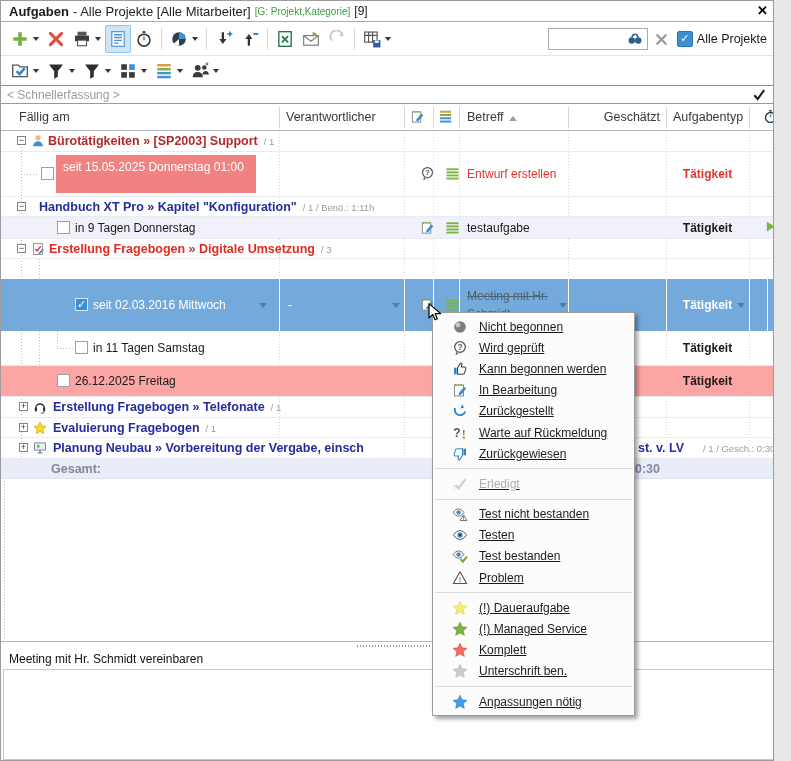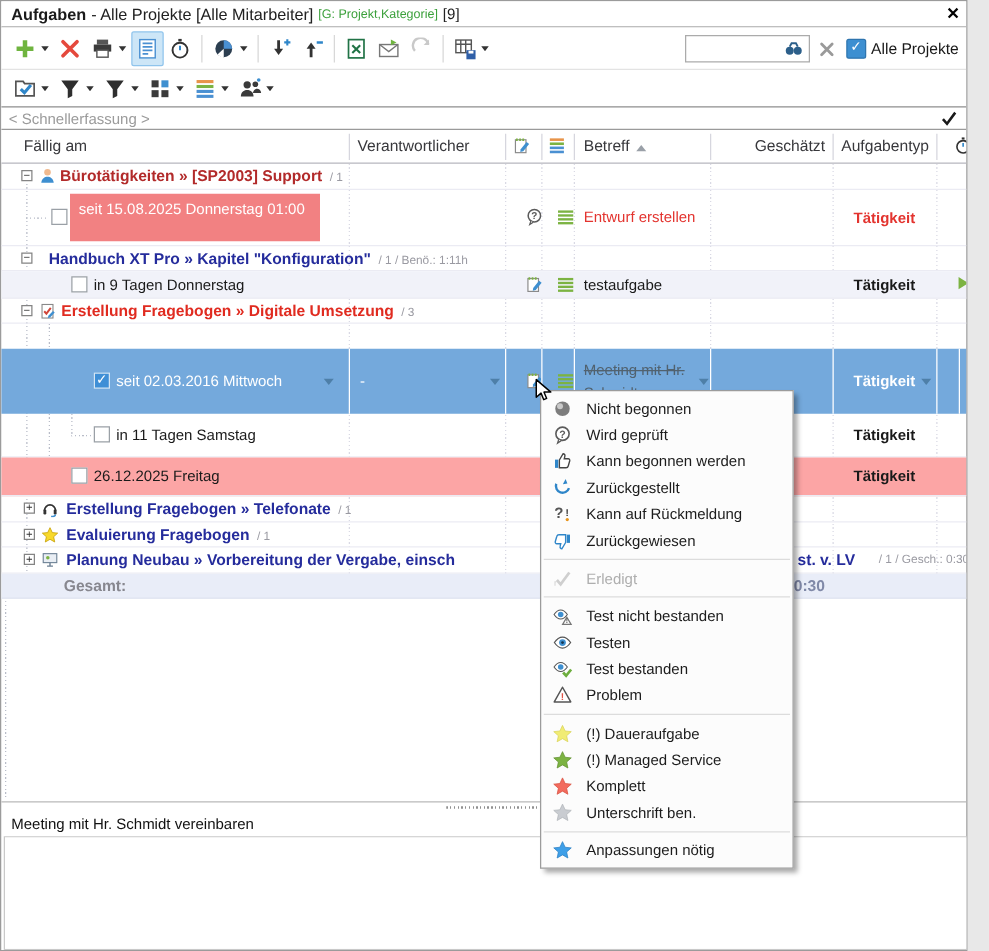--- a/index.html
+++ b/index.html
@@ -82,21 +82,21 @@
   .detail-label{left:8px;top:651px;font-size:12px;color:#111;}
   .detail-box{left:2px;top:668px;width:787px;height:91px;border:1px solid #c9c9c9;background:#fff;box-sizing:border-box;}
   .detail-box textarea{width:100%;height:100%;border:none;outline:none;resize:none;box-sizing:border-box;
     font-family:"Liberation Sans",sans-serif;font-size:12px;padding:4px;}
   .vscroll{left:772px;top:669px;width:16px;height:89px;background:#f1f1f1;border-left:1px solid #e0e0e0;}
   .vscroll .up{width:16px;height:16px;display:flex;align-items:center;justify-content:center;}
   .uptri{width:0;height:0;border-left:4px solid transparent;border-right:4px solid transparent;border-bottom:5px solid #8a8a8a;}
   
   .menu{left:431px;top:311px;width:203px;background:#fcfcfc;border:1px solid #9b9b9b;
     box-shadow:3px 3px 4px rgba(0,0,0,.35);box-sizing:border-box;padding:3px 0;z-index:50;}
-  .mi{height:21.2px;display:flex;align-items:center;padding-left:9px;cursor:pointer;}
+  .mi{height:21.2px;display:flex;align-items:center;padding-left:19px;cursor:pointer;text-decoration:underline;}
   .mi .mic{width:16px;height:16px;margin-right:11px;flex:none;}
   .mi span.mlabel{font-size:12px;color:#1c1c1c;white-space:nowrap;}
   .mi.disabled span.mlabel{color:#aeaeae;}
   .mi.disabled .mic{opacity:.45;filter:grayscale(1);}
   .msep{height:1px;background:#dcdcdc;margin:4px 2px;}
   .cursor{left:423px;top:301px;width:20px;height:20px;z-index:100;}
   .leftdots{left:3px;top:480px;height:158px;}
 </style>
 </head>
 <body>
@@ -376,21 +376,21 @@
         <svg viewBox="0 0 16 16">
           <circle cx="8" cy="4.4" r="3" fill="#f0b98e"></circle>
           <path d="M2.3 14c.5-4 3-5.6 5.7-5.6s5.2 1.6 5.7 5.6z" fill="#3e8fd0"></path>
         </svg>
       </span>
     <span class="gtitle c-darkred" style="left:47px"><span>Bürotätigkeiten » [SP2003] Support</span><span class="gmeta">/ 1</span></span>
   </div>
 
   <div class="row" style="top:151px;height:45px">
     <span class="chk" style="left:40px"></span>
-    <span class="redcell">seit 15.08.2025 Donnerstag 01:00</span>
+    <span class="redcell">seit 15.05.2025 Donnerstag 01:00</span>
     <span class="sicon" style="left:419px">
         <svg viewBox="0 0 16 16">
           <circle cx="8" cy="7" r="5.3" fill="#fff" stroke="#5b5b5b" stroke-width="1.3"></circle>
           <path d="M5 11.5L4 14.5l3-2" fill="#fff" stroke="#5b5b5b"></path>
           <text x="8" y="10" font-size="8.5" fill="#5b5b5b" text-anchor="middle" font-weight="bold" font-family="Liberation Sans,sans-serif">?</text>
         </svg>
       </span>
     <span class="sicon" style="left:444px">
         <svg viewBox="0 0 16 16">
           <rect x="1.5" y="2.5" width="13" height="2" fill="#7cb342"></rect>
@@ -575,35 +575,45 @@
           <svg viewBox="0 0 16 16">
             <path d="M5.5 7l3-5c1 0 1.7.9 1.4 1.9L9.4 6h3.2c.8 0 1.4.8 1.2 1.6l-1.2 4.2c-.2.8-1 1.4-1.8 1.4H5.5z" fill="#fff" stroke="#444" stroke-width="1.1"></path>
             <rect x="2" y="6.7" width="2.6" height="6.6" fill="#2f86c9"></rect>
           </svg>
         </span>
         <span class="mlabel">Kann begonnen werden</span>
       </div>
     <div class="mi">
         <span class="mic">
           <svg viewBox="0 0 16 16">
+            <rect x="2.5" y="3" width="9" height="11" fill="#fff" stroke="#8a8a8a"></rect>
+            <path d="M3 3h8" stroke="#7cb342" stroke-width="2" stroke-dasharray="1.5 1.2"></path>
+            <path d="M7 11l5-6.2 2.2 1.8-5 6.2-2.6.6z" fill="#3e8fd0"></path>
+          </svg>
+        </span>
+        <span class="mlabel">In Bearbeitung</span>
+      </div>
+    <div class="mi">
+        <span class="mic">
+          <svg viewBox="0 0 16 16">
             <path d="M13.2 8.5A5.2 5.2 0 113 5" fill="none" stroke="#2f86c9" stroke-width="1.9"></path>
             <path d="M10.5 1.2l1.4 3.6-3.6.6z" fill="#2f86c9"></path>
           </svg>
         </span>
         <span class="mlabel">Zurückgestellt</span>
       </div>
     <div class="mi">
         <span class="mic">
           <svg viewBox="0 0 16 16">
             <text x="5" y="11.5" font-size="12" font-weight="bold" fill="#555" text-anchor="middle" font-family="Liberation Sans,sans-serif">?</text>
             <text x="11.8" y="10" font-size="8" font-weight="bold" fill="#333" text-anchor="middle" font-family="Liberation Sans,sans-serif">!</text>
             <circle cx="11.8" cy="12.6" r="1.3" fill="#e8941a"></circle>
           </svg>
         </span>
-        <span class="mlabel">Kann auf Rückmeldung</span>
+        <span class="mlabel">Warte auf Rückmeldung</span>
       </div>
     <div class="mi">
         <span class="mic">
           <svg viewBox="0 0 16 16">
             <g transform="rotate(180 8 8)">
               <path d="M5.5 7l3-5c1 0 1.7.9 1.4 1.9L9.4 6h3.2c.8 0 1.4.8 1.2 1.6l-1.2 4.2c-.2.8-1 1.4-1.8 1.4H5.5z" fill="#fff" stroke="#2f86c9" stroke-width="1.1"></path>
               <rect x="2" y="6.7" width="2.6" height="6.6" fill="#2f86c9"></rect>
             </g>
           </svg>
         </span>

